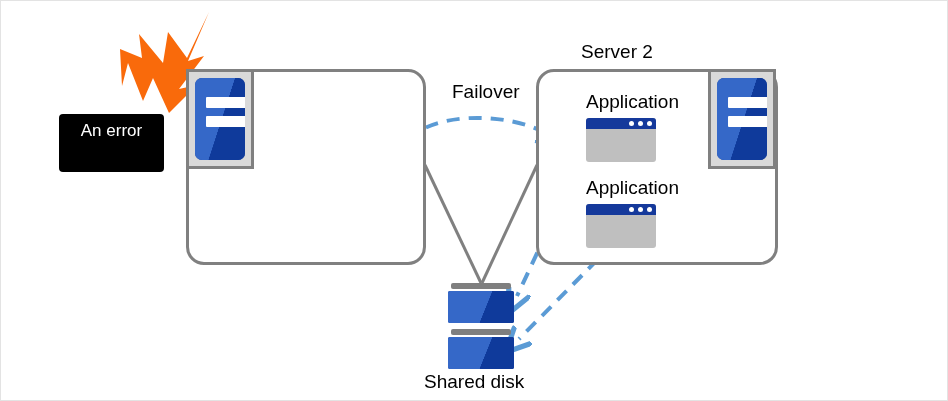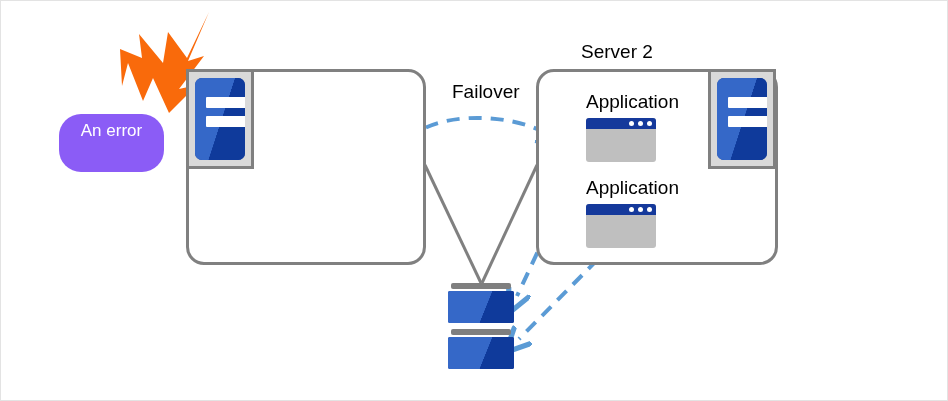--- a/index.html
+++ b/index.html
@@ -115,22 +115,22 @@
   #app1-label { left: 585px; top: 90px; }
   #app2-label { left: 585px; top: 176px; }
 
   
   #error-balloon {
     position: absolute;
     left: 58px;
     top: 113px;
     width: 105px;
     height: 58px;
-    background: #8b5cf6;
-    border-radius: 22px;
+    background: #000000;
+    border-radius: 4px;
     color: #ffffff;
     font-size: 17px;
     line-height: 24px;
     text-align: center;
     padding-top: 5px;
     box-sizing: border-box;
     font-family: "Liberation Sans", sans-serif;
   }
 
   
@@ -249,14 +249,15 @@
         <div class="slab-gloss"></div>
       </div>
     </div>
     <div class="disk-unit" id="disk-bottom">
       <div class="cap"></div>
       <div class="slab">
         <div class="slab-gloss"></div>
       </div>
     </div>
   </div>
+  <div class="label" id="shared-disk-label">Shared disk</div>
 
 </div>
 
 </body></html>

